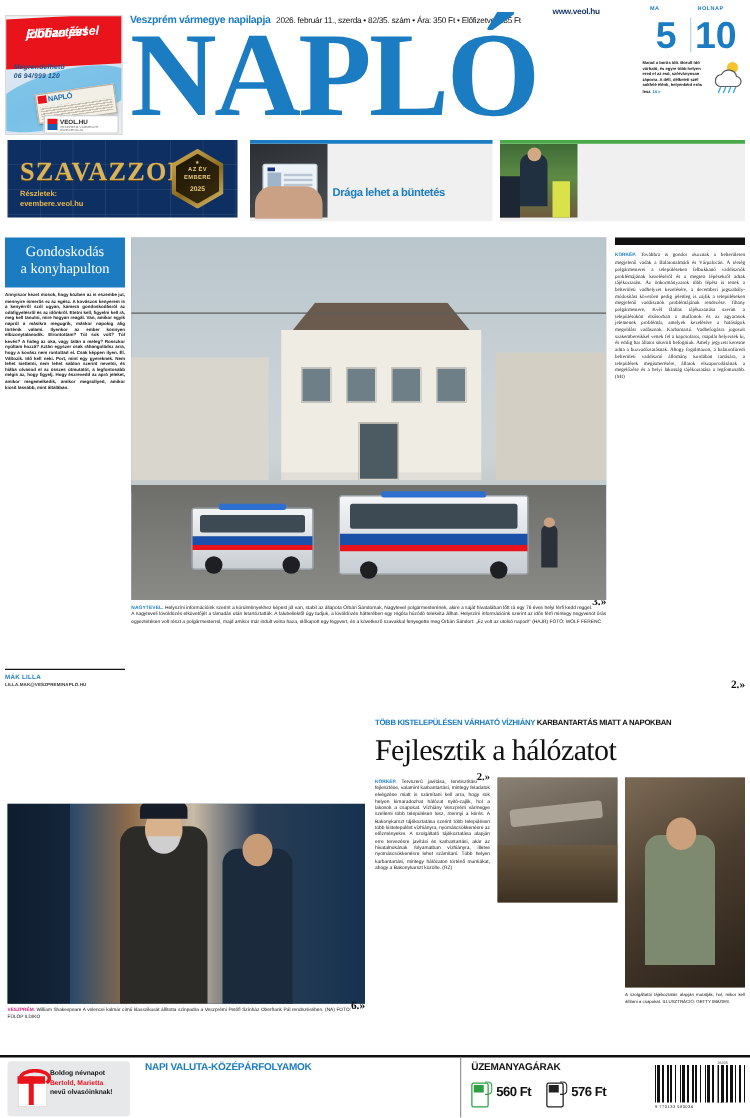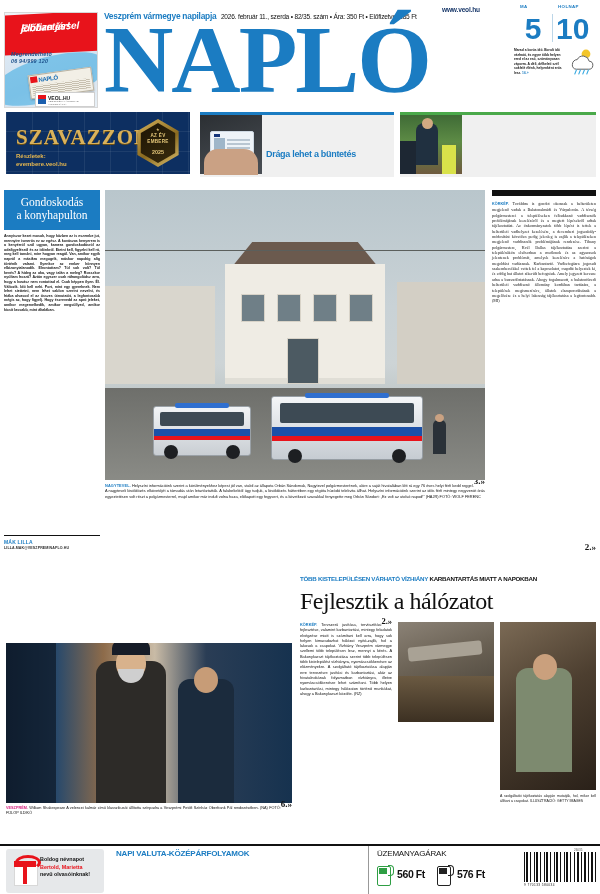--- a/index.html
+++ b/index.html
@@ -175,21 +175,21 @@
   .bb-fx{left:116px;width:240px;}
   .bb-fx .hd{font-size:8px;font-weight:bold;color:#1b7cc2;letter-spacing:-.2px;padding-top:3px;}
   .fxrow{position:absolute;top:14px;left:0;width:240px;height:34px;display:flex;}
   .fxcell{flex:1;text-align:center;position:relative;}
   .fxcell+.fxcell{border-left:1px solid #999;}
   .fxcell .lab{font-size:5.6px;font-weight:bold;letter-spacing:-.1px;color:#111;margin-top:1px;}
   .fxcell .val{font-size:13px;font-weight:bold;letter-spacing:-.6px;margin-top:1px;}
   .fxcell .val u{text-decoration:none;color:#e8131b;font-size:9px;}
 
   .bb-fuel{left:368px;width:150px;border-left:1px solid #999;padding-left:8px;}
-  .bb-fuel .hd{font-size:8px;font-weight:normal;color:#111;letter-spacing:-.2px;padding-top:3px;}
+  .bb-fuel .hd{font-size:8px;font-weight:bold;color:#111;letter-spacing:-.2px;padding-top:3px;}
   .fuelrow{position:absolute;top:18px;left:8px;width:142px;display:flex;align-items:center;gap:4px;}
   .pump{width:16px;height:20px;position:relative;}
   .pump .bdy{position:absolute;left:0;top:2px;width:12px;height:18px;border:1.6px solid #222;border-radius:2px;}
   .pump .bdy.g{border-color:#2f9e44;}
   .pump .scr{position:absolute;left:2px;top:4px;width:8px;height:6px;background:#2f9e44;}
   .pump .scr.d{background:#222;}
   .pump .noz{position:absolute;left:11px;top:1px;width:5px;height:9px;border:1.4px solid #222;border-left:none;border-radius:0 4px 4px 0;}
   .pump .noz.g{border-color:#2f9e44;}
   .fuelrow .v{font-size:10.5px;font-weight:bold;letter-spacing:-.4px;}
 

